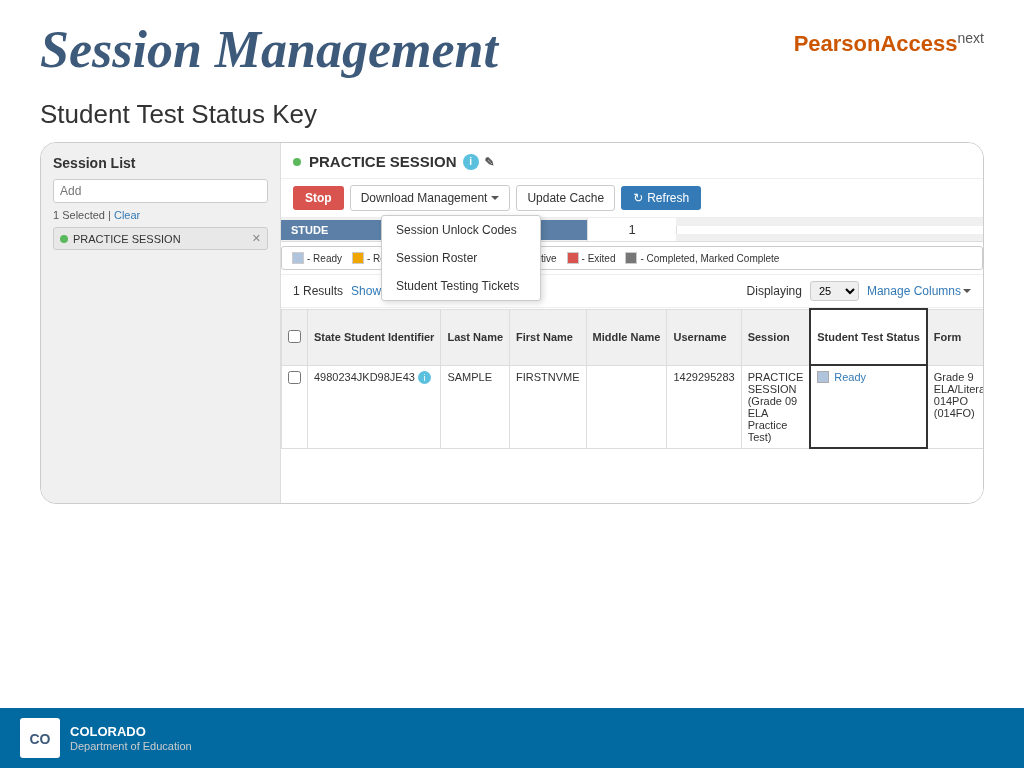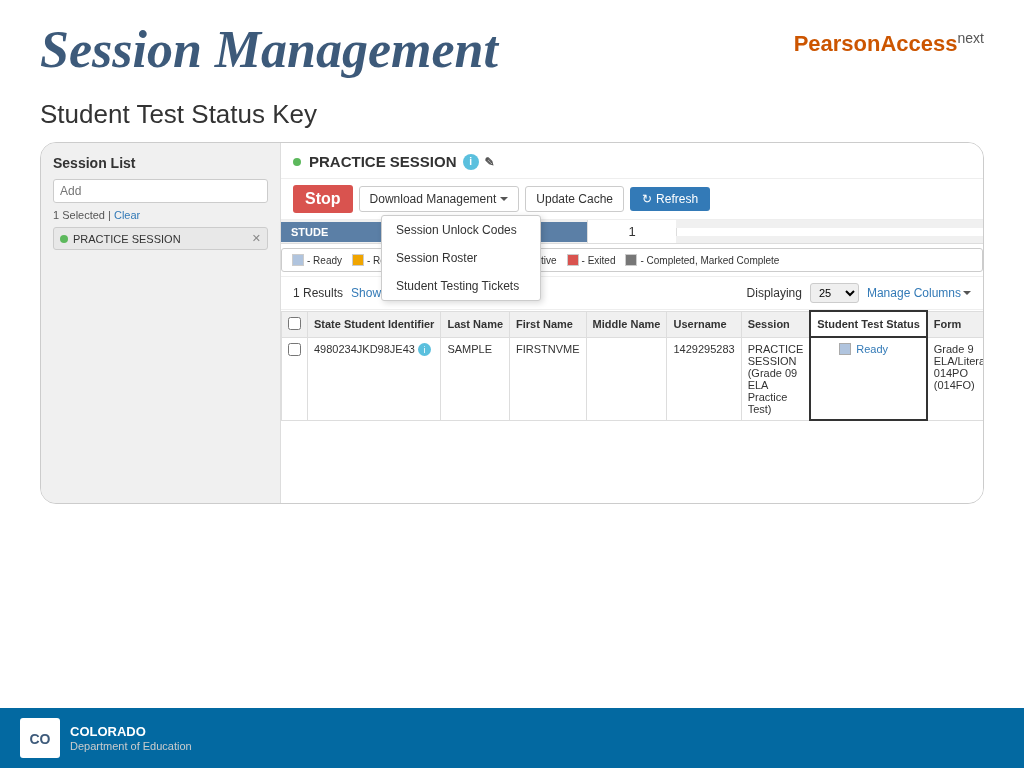--- a/index.html
+++ b/index.html
@@ -190,21 +190,21 @@
       background: #fff;
       position: relative;
     }
 
     .btn-stop {
       background: #d9534f;
       color: #fff;
       border: none;
       border-radius: 3px;
       padding: 5px 12px;
-      font-size: 16px;
+      font-size: 12px;
       font-weight: bold;
       cursor: pointer;
     }
 
     .btn-download {
       background: #fff;
       color: #333;
       border: 1px solid #ccc;
       border-radius: 3px;
       padding: 5px 10px;
@@ -357,21 +357,21 @@
     
     .data-table {
       width: 100%;
       border-collapse: collapse;
       font-size: 11px;
     }
 
     .data-table th {
       background: #f0f0f0;
       border: 1px solid #ddd;
-      padding: 5px 6px;
+      padding: 20px 6px;
       text-align: left;
       font-size: 11px;
       color: #333;
       white-space: nowrap;
     }
 
     .data-table td {
       border: 1px solid #ddd;
       padding: 5px 6px;
       font-size: 11px;
@@ -381,21 +381,20 @@
 
     .col-checkbox {
       width: 20px;
       text-align: center;
     }
 
     .status-ready-box {
       display: flex;
       align-items: center;
       gap: 5px;
-      margin-left: 22px;
     }
 
     .ready-color-box {
       width: 12px;
       height: 12px;
       background: #b0c4de;
       border: 1px solid #aaa;
       flex-shrink: 0;
     }
 

